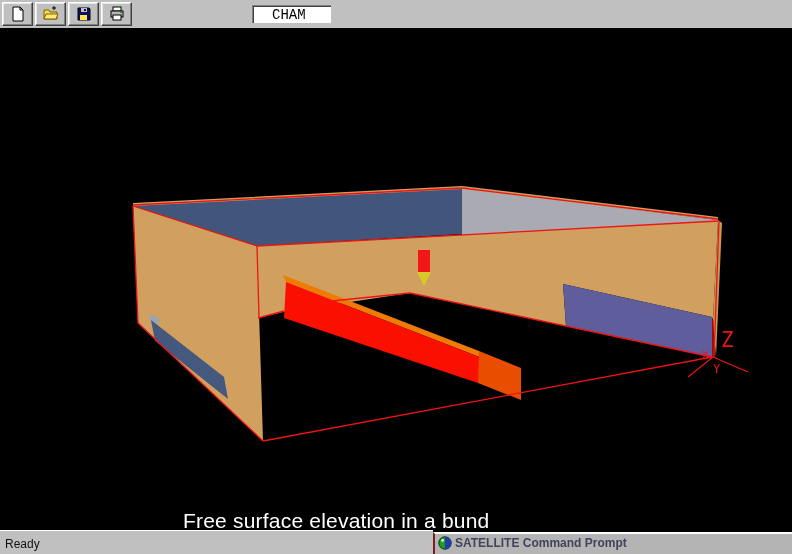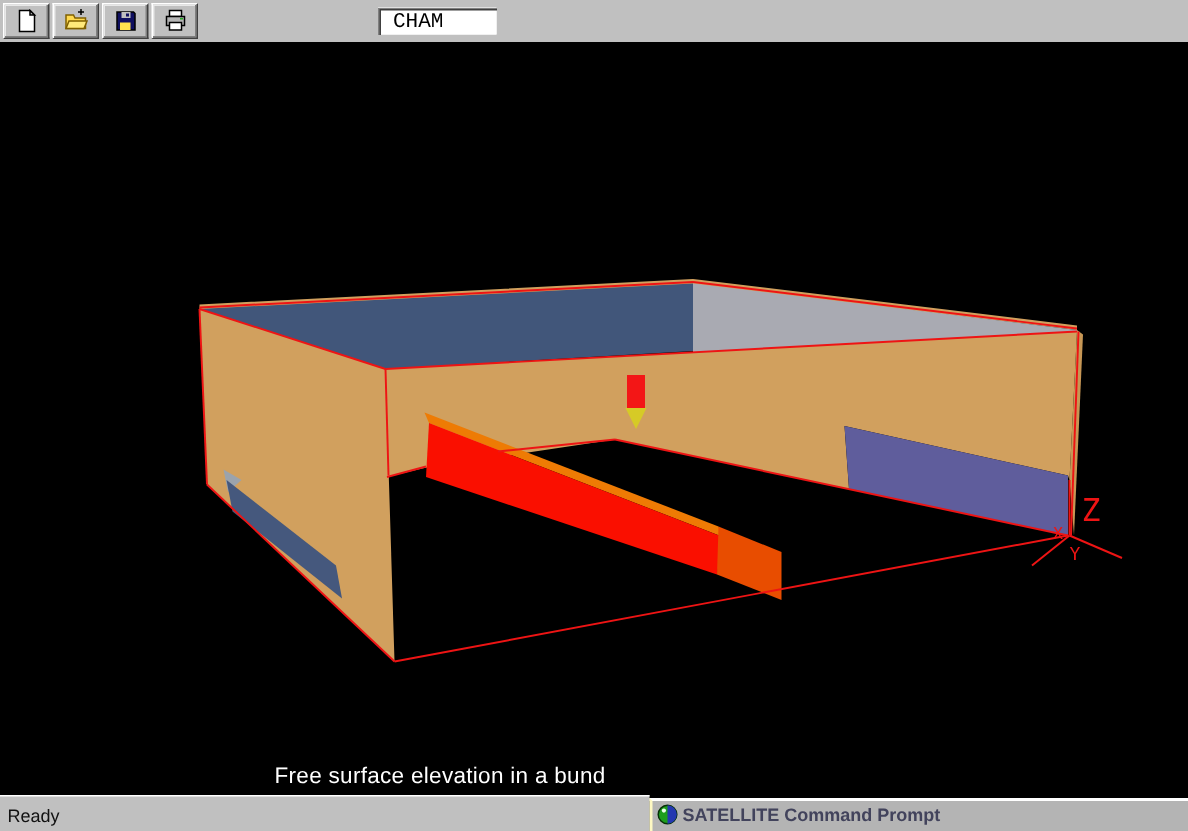--- a/index.html
+++ b/index.html
@@ -11,35 +11,35 @@
            background:#c0c0c0;z-index:5;}
   .tbtn{position:absolute;top:2px;width:31px;height:24px;background:#c0c0c0;
         border-top:1px solid #fff;border-left:1px solid #fff;
         border-right:1px solid #404040;border-bottom:1px solid #404040;
         box-shadow:inset -1px -1px 0 #808080,inset 1px 1px 0 #e8e8e8;
         display:flex;align-items:center;justify-content:center;box-sizing:border-box;}
   .tbtn svg{display:block;}
   .b1{left:2px}.b2{left:35px}.b3{left:68px}.b4{left:101px}
   .field{position:absolute;top:5px;height:18px;background:#fff;border:0;
          box-sizing:border-box;font-family:"Liberation Mono","DejaVu Sans Mono",monospace;
-         font-size:14px;color:#000;padding:1px 0 0 10px;
+         font-size:14px;color:#000;padding:1px 0 0 20px;
          box-shadow:inset 1px 1px 0 #808080,inset 2px 2px 0 #404040,
                     inset -1px -1px 0 #fff;outline:none;}
   .cham{left:252px;width:79px}
   .domain{left:351px;width:146px}
   
-  .caption{position:absolute;left:183px;top:509px;color:#fff;font-size:15px;
+  .caption{position:absolute;left:183px;top:509px;color:#fff;font-size:21px;
            z-index:4;letter-spacing:.2px;white-space:nowrap;}
   
   .statusbar{position:absolute;left:0;top:530px;width:433px;height:24px;
              background:#c0c0c0;border-top:1px solid #fff;z-index:6;
              color:#111;font-size:12px;box-sizing:border-box;padding:6px 0 16px 5px;}
   
   .taskwin{position:absolute;left:433px;top:532px;width:359px;height:22px;
-           background:#b4b4b4;border-top:2px solid #fff;border-left:2px solid #fef9c3;
+           background:#b4b4b4;border-top:2px solid #fff;border-left:2px solid #7f1d1d;
            box-sizing:border-box;z-index:6;display:flex;align-items:flex-start;
            gap:3px;padding:2px 0 0 3px;color:#42435c;font-weight:bold;
            font-size:12px;overflow:hidden;white-space:nowrap;}
   .ticon{display:inline-block;width:14px;height:14px;flex:0 0 auto;}
 </style>
 </head>
 <body>
 
 <div>
 

